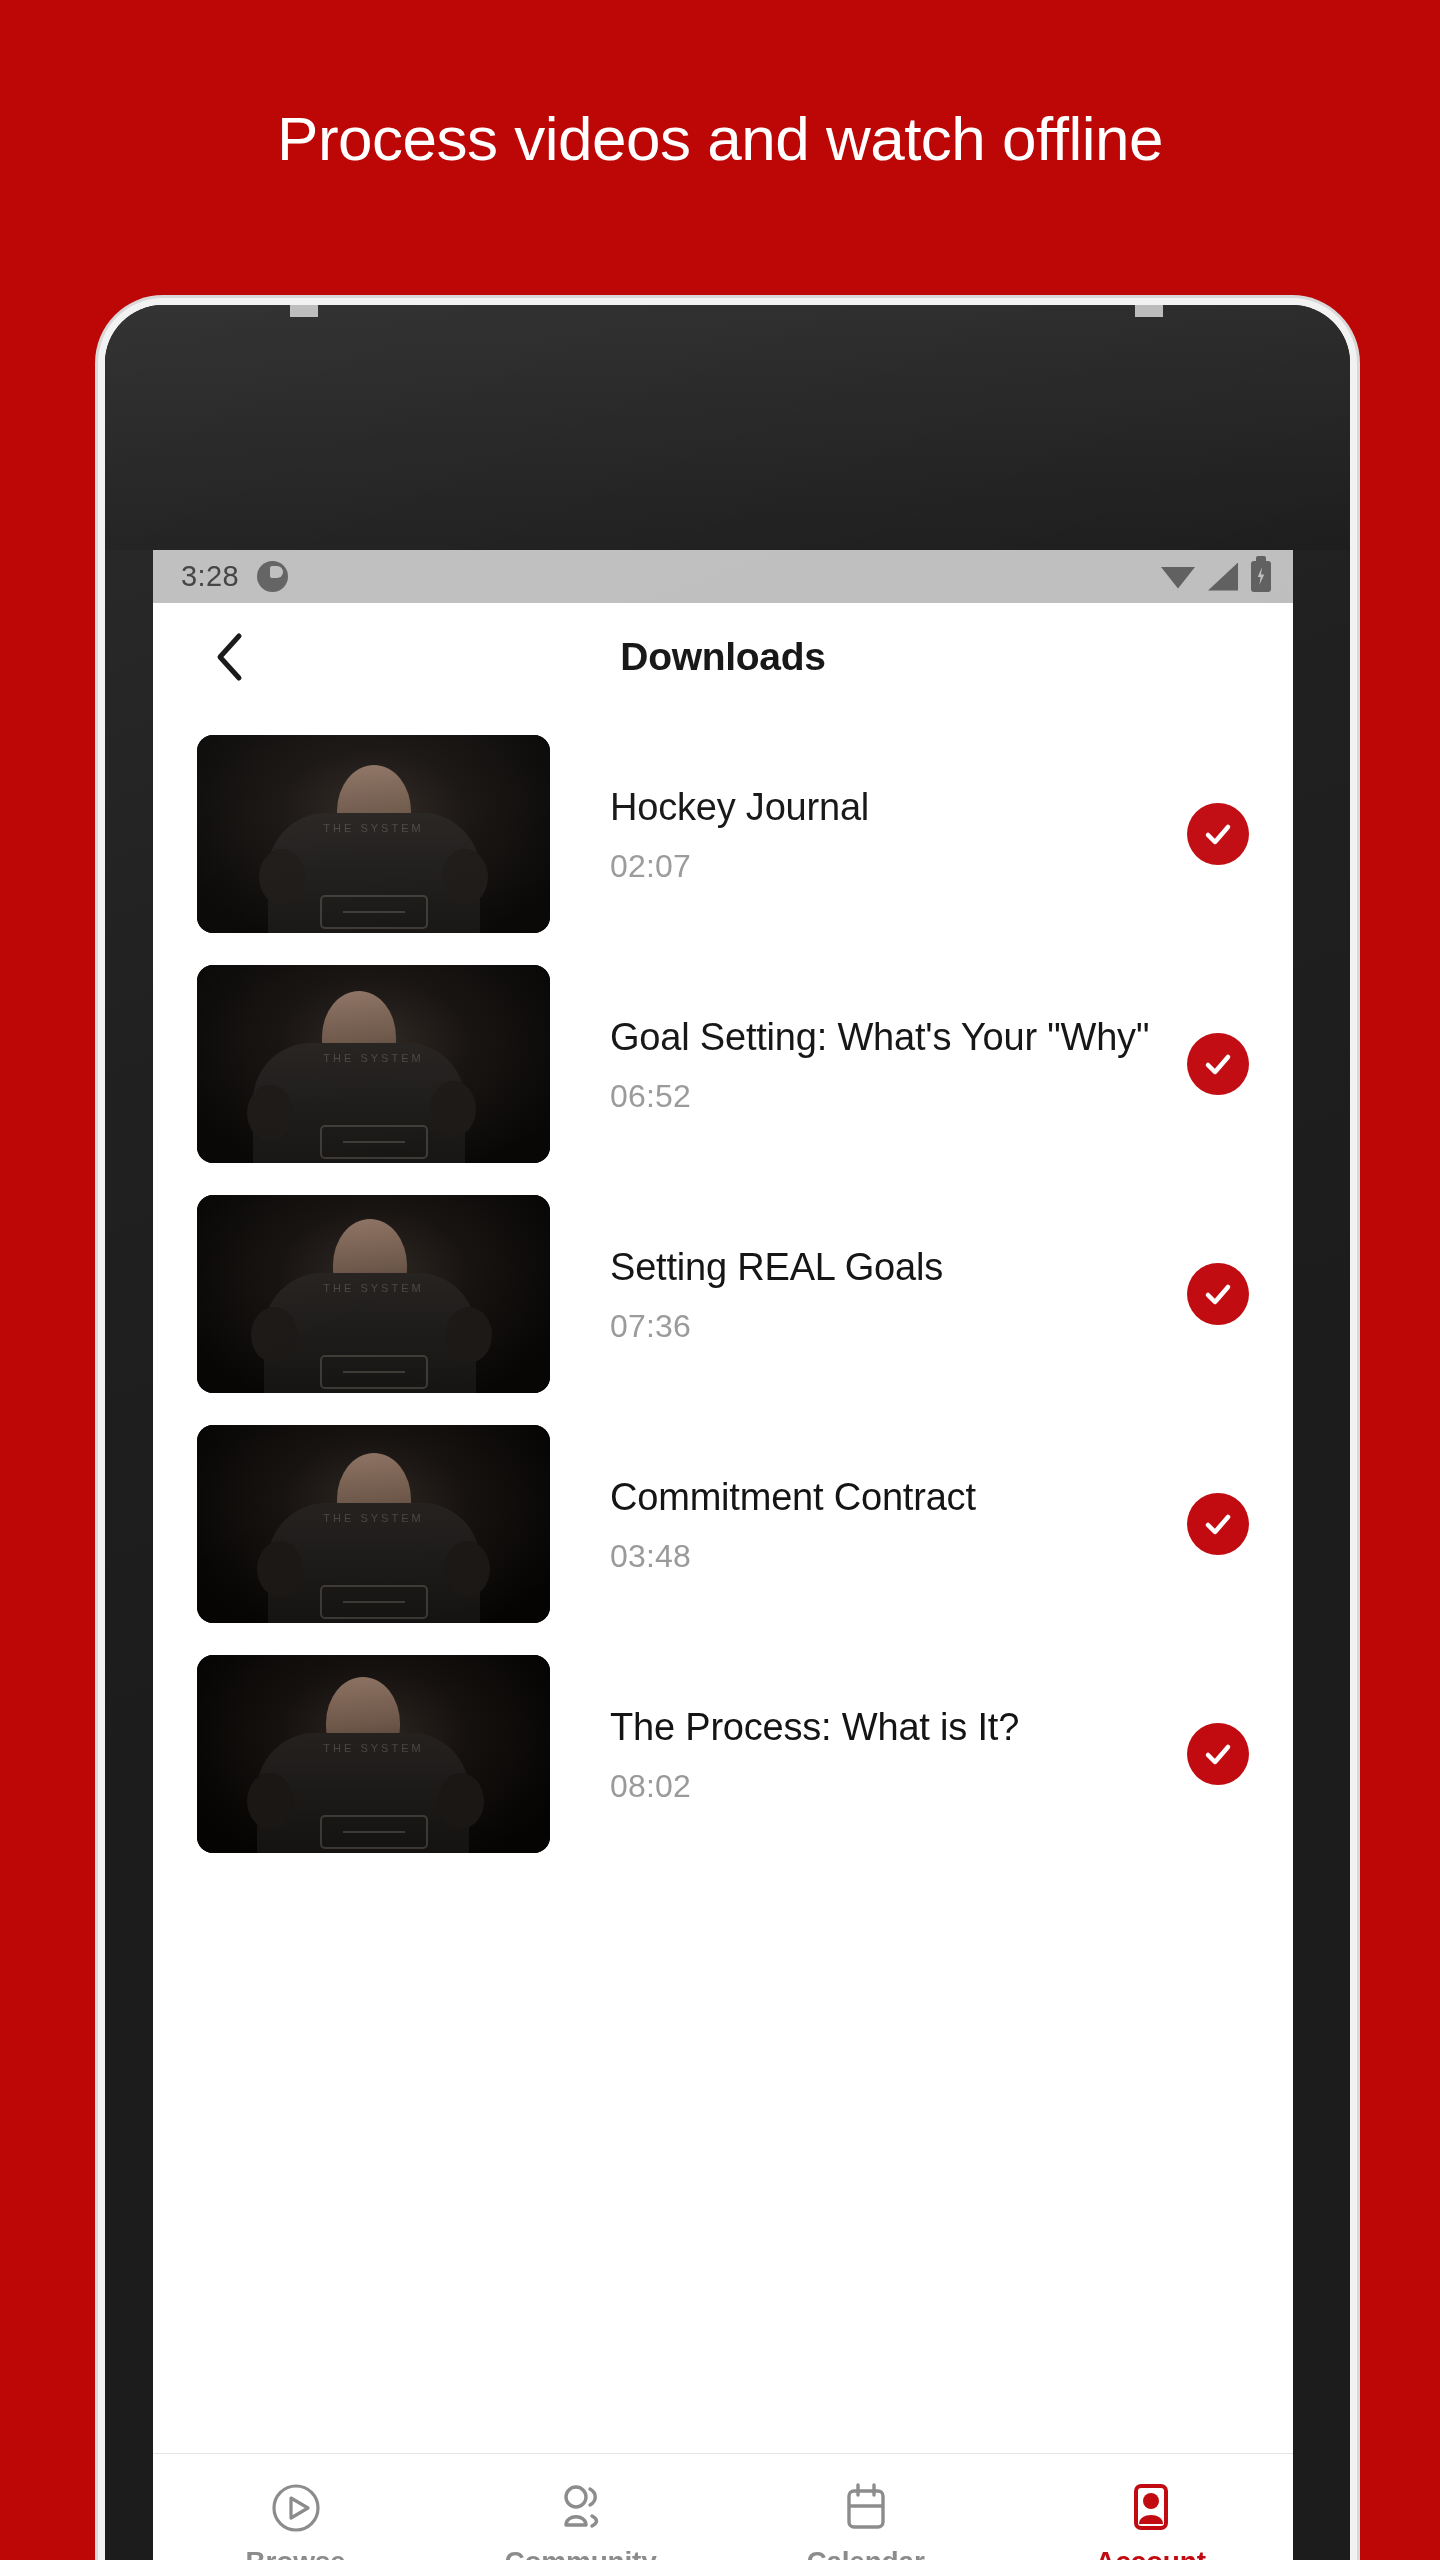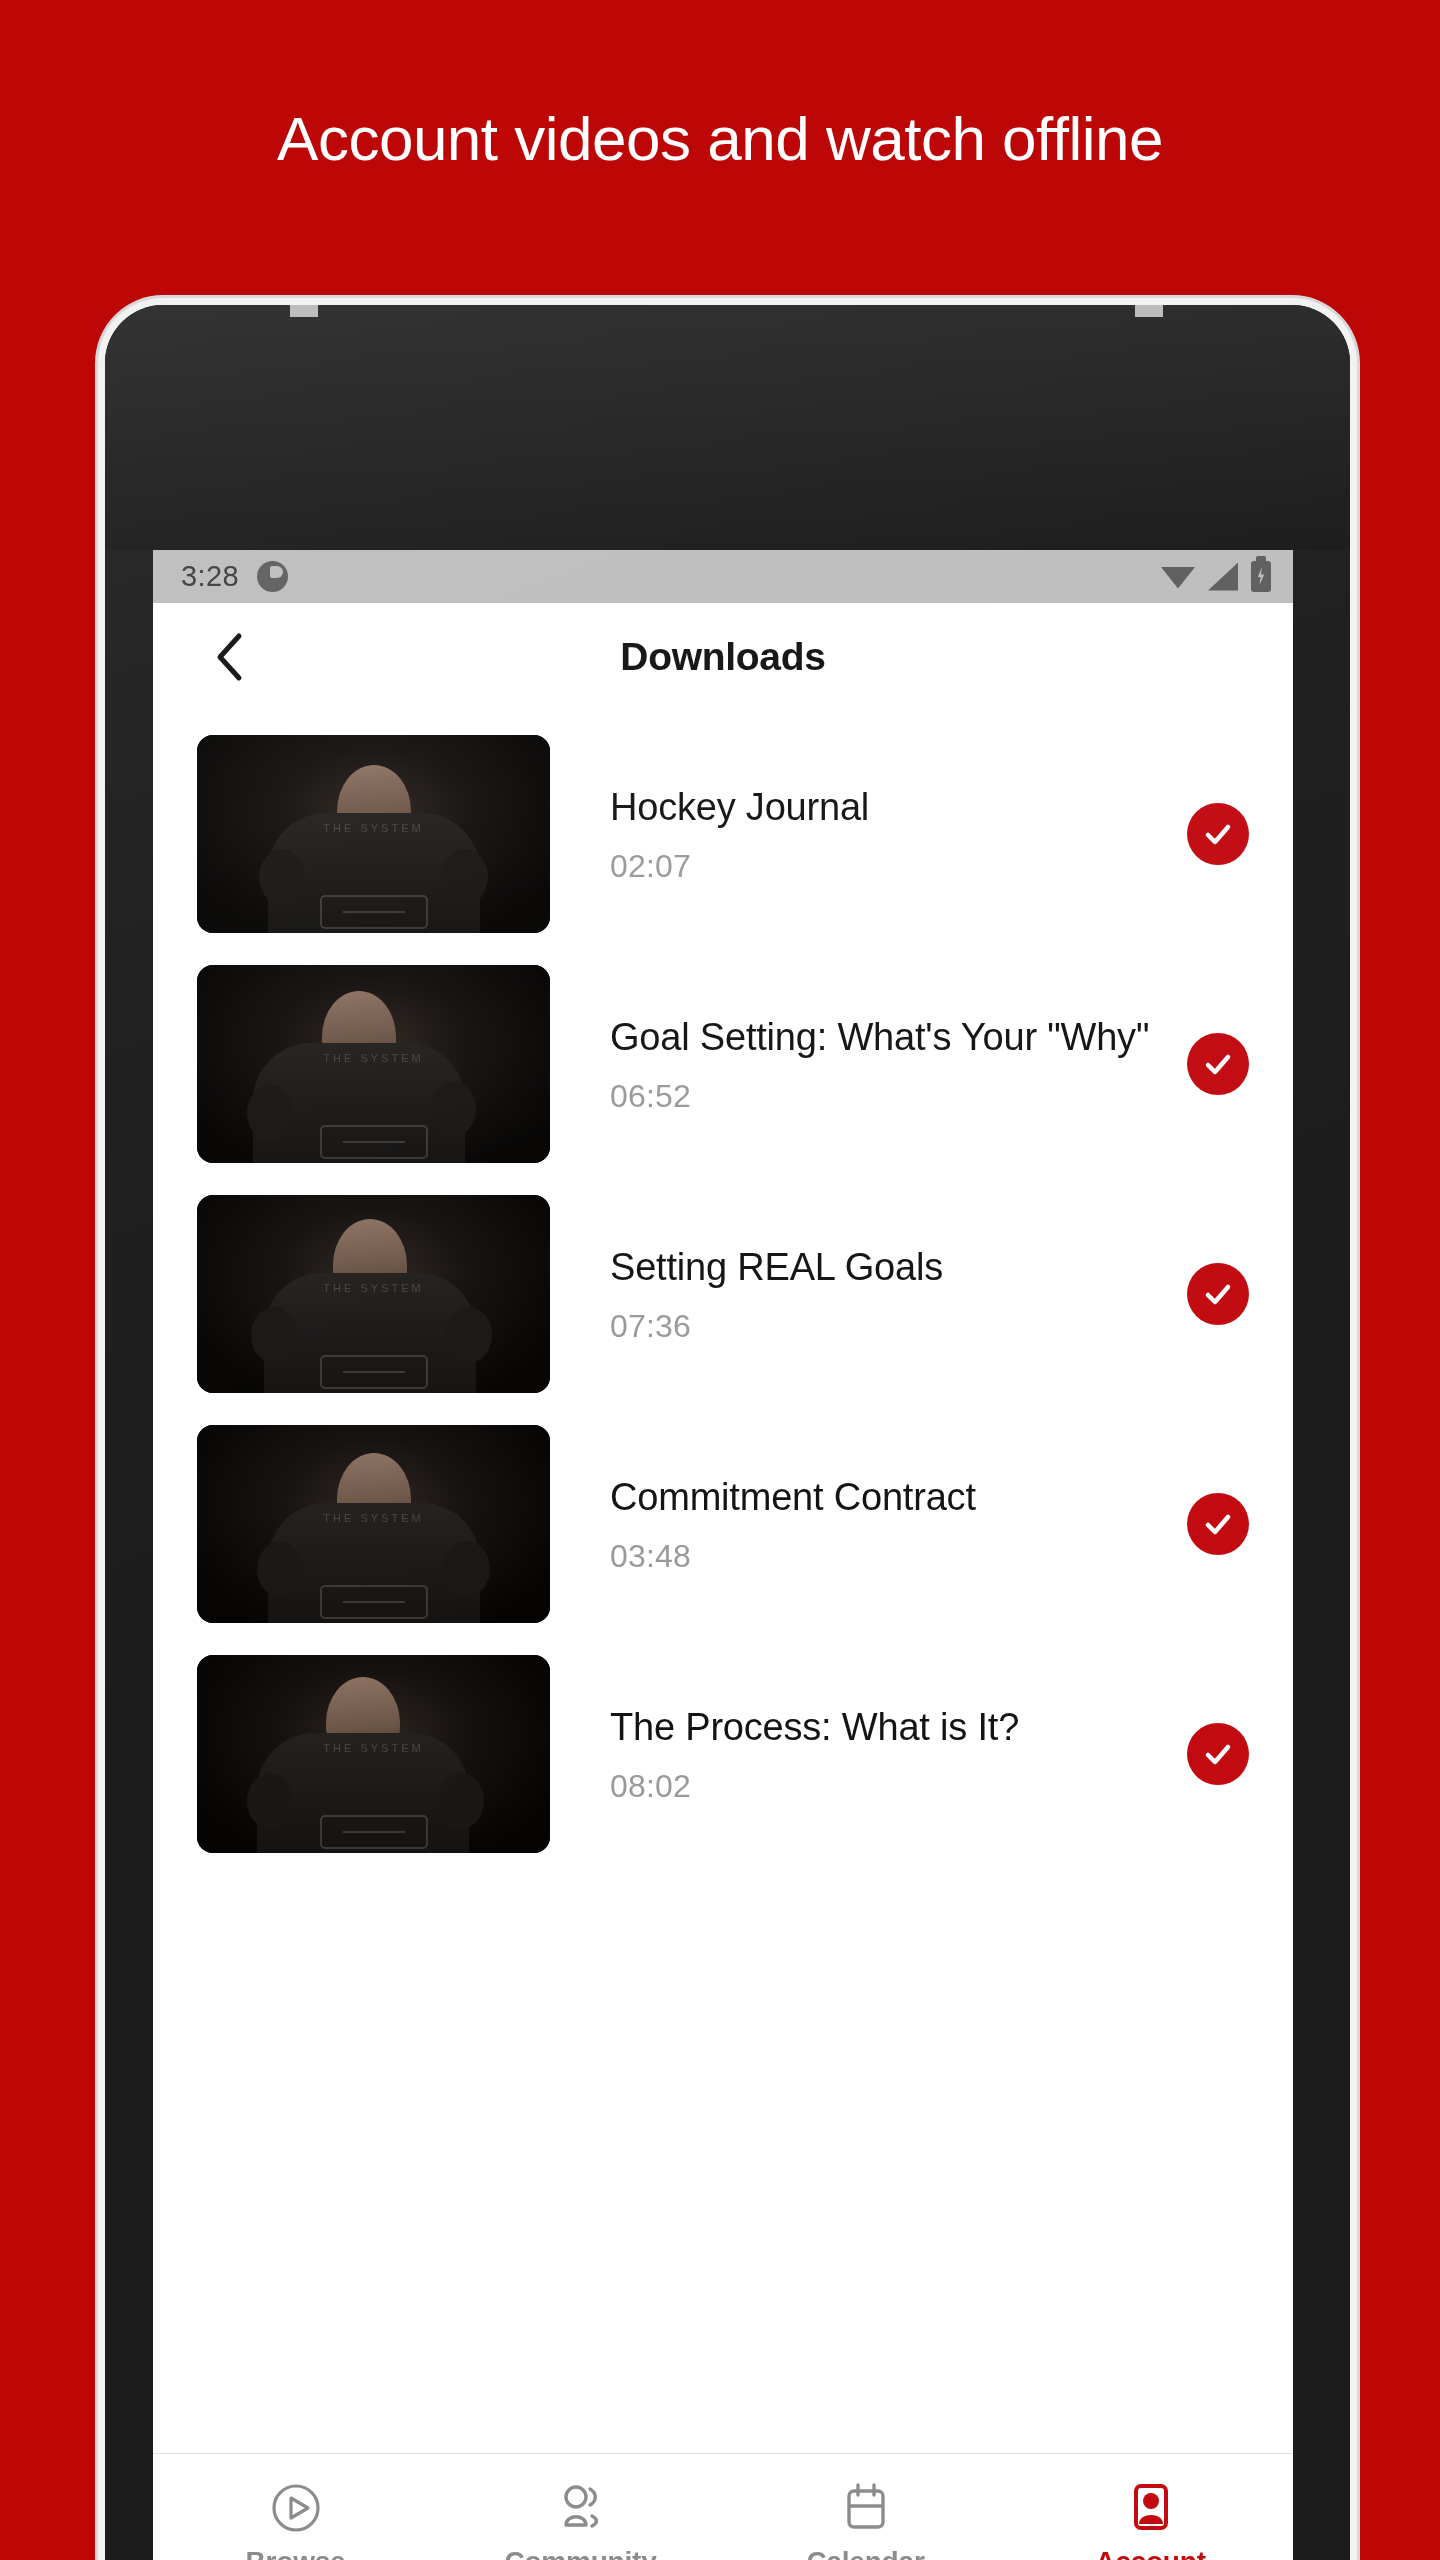--- a/index.html
+++ b/index.html
@@ -203,21 +203,21 @@
     align-items:center; justify-content:center; gap:12px;
     cursor:pointer;
   }
   .tab-label { font-size:28px; color:#8c8c8c; font-weight:700; letter-spacing:-0.2px; }
   .tab.active .tab-label { color:#c10b11; }
   .tab svg { display:block; }
 </style>
 </head>
 <body>
 
-<div class="headline">Account videos and watch offline</div>
+<div class="headline">Process videos and watch offline</div>
 
 <div class="phone">
   <div class="bezel-top"></div>
   <div class="tab-left"></div>
   <div class="tab-right"></div>
   <div class="front-camera"></div>
   <div class="earpiece"></div>
 
   <div class="screen">
 

